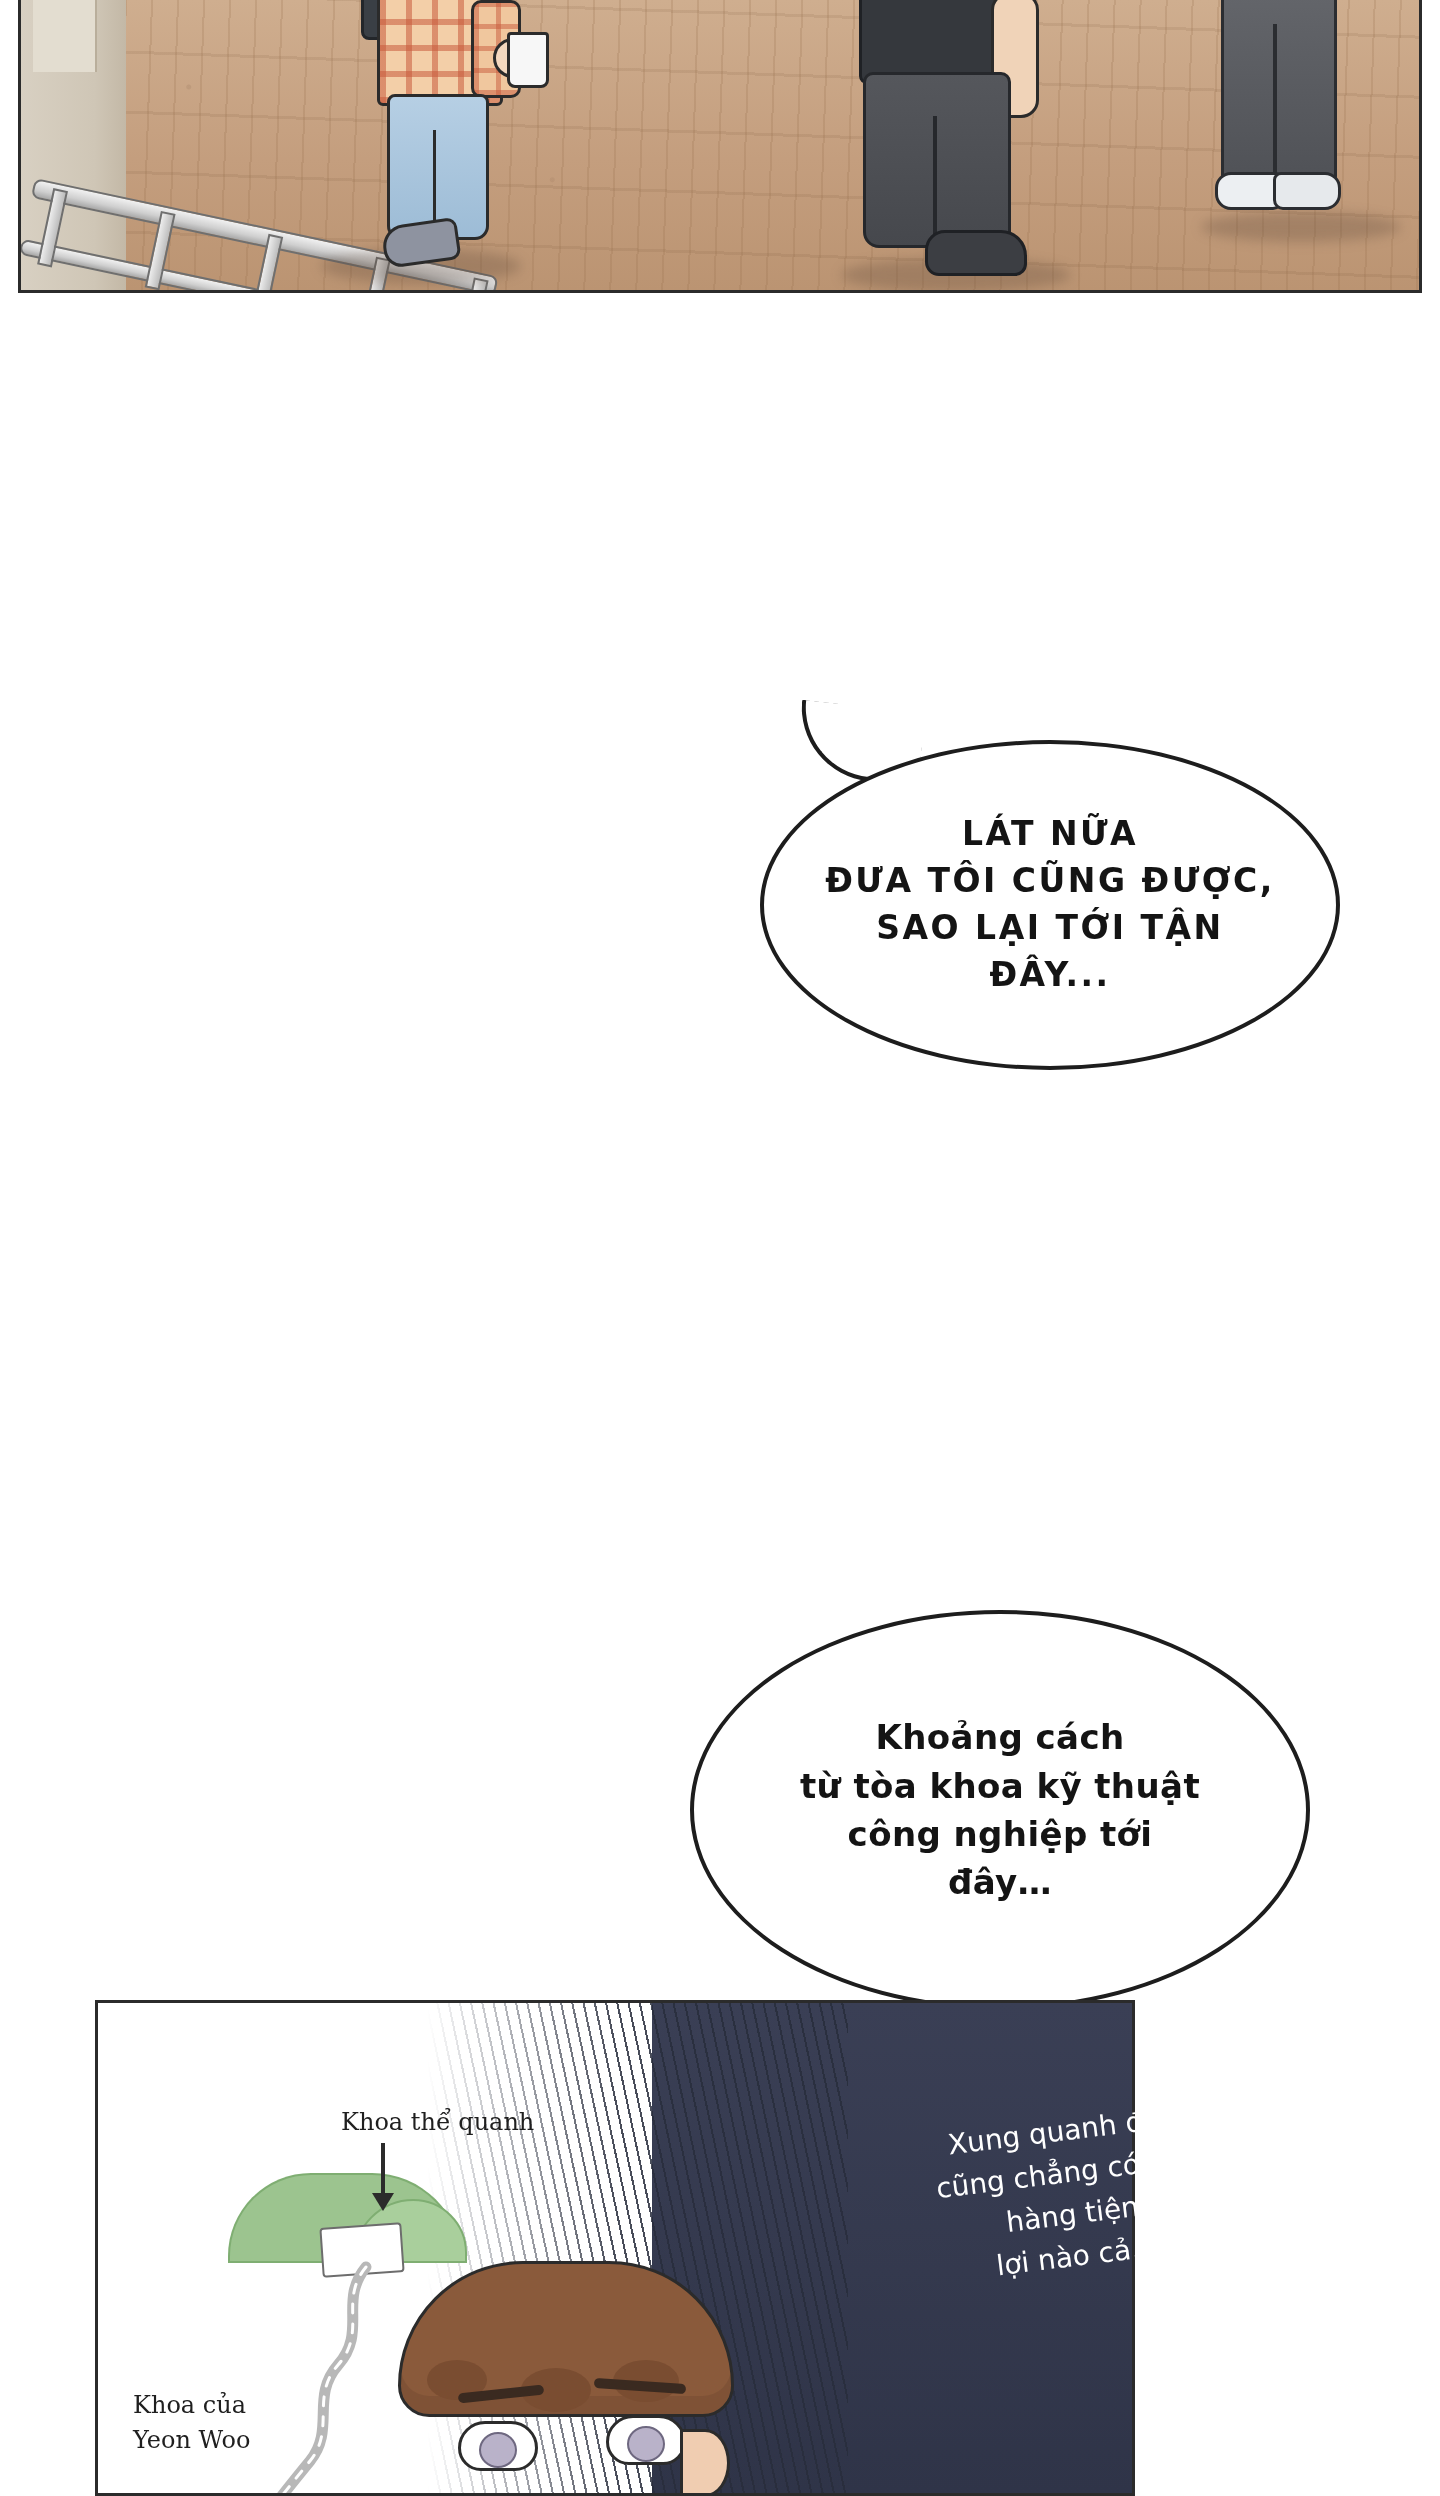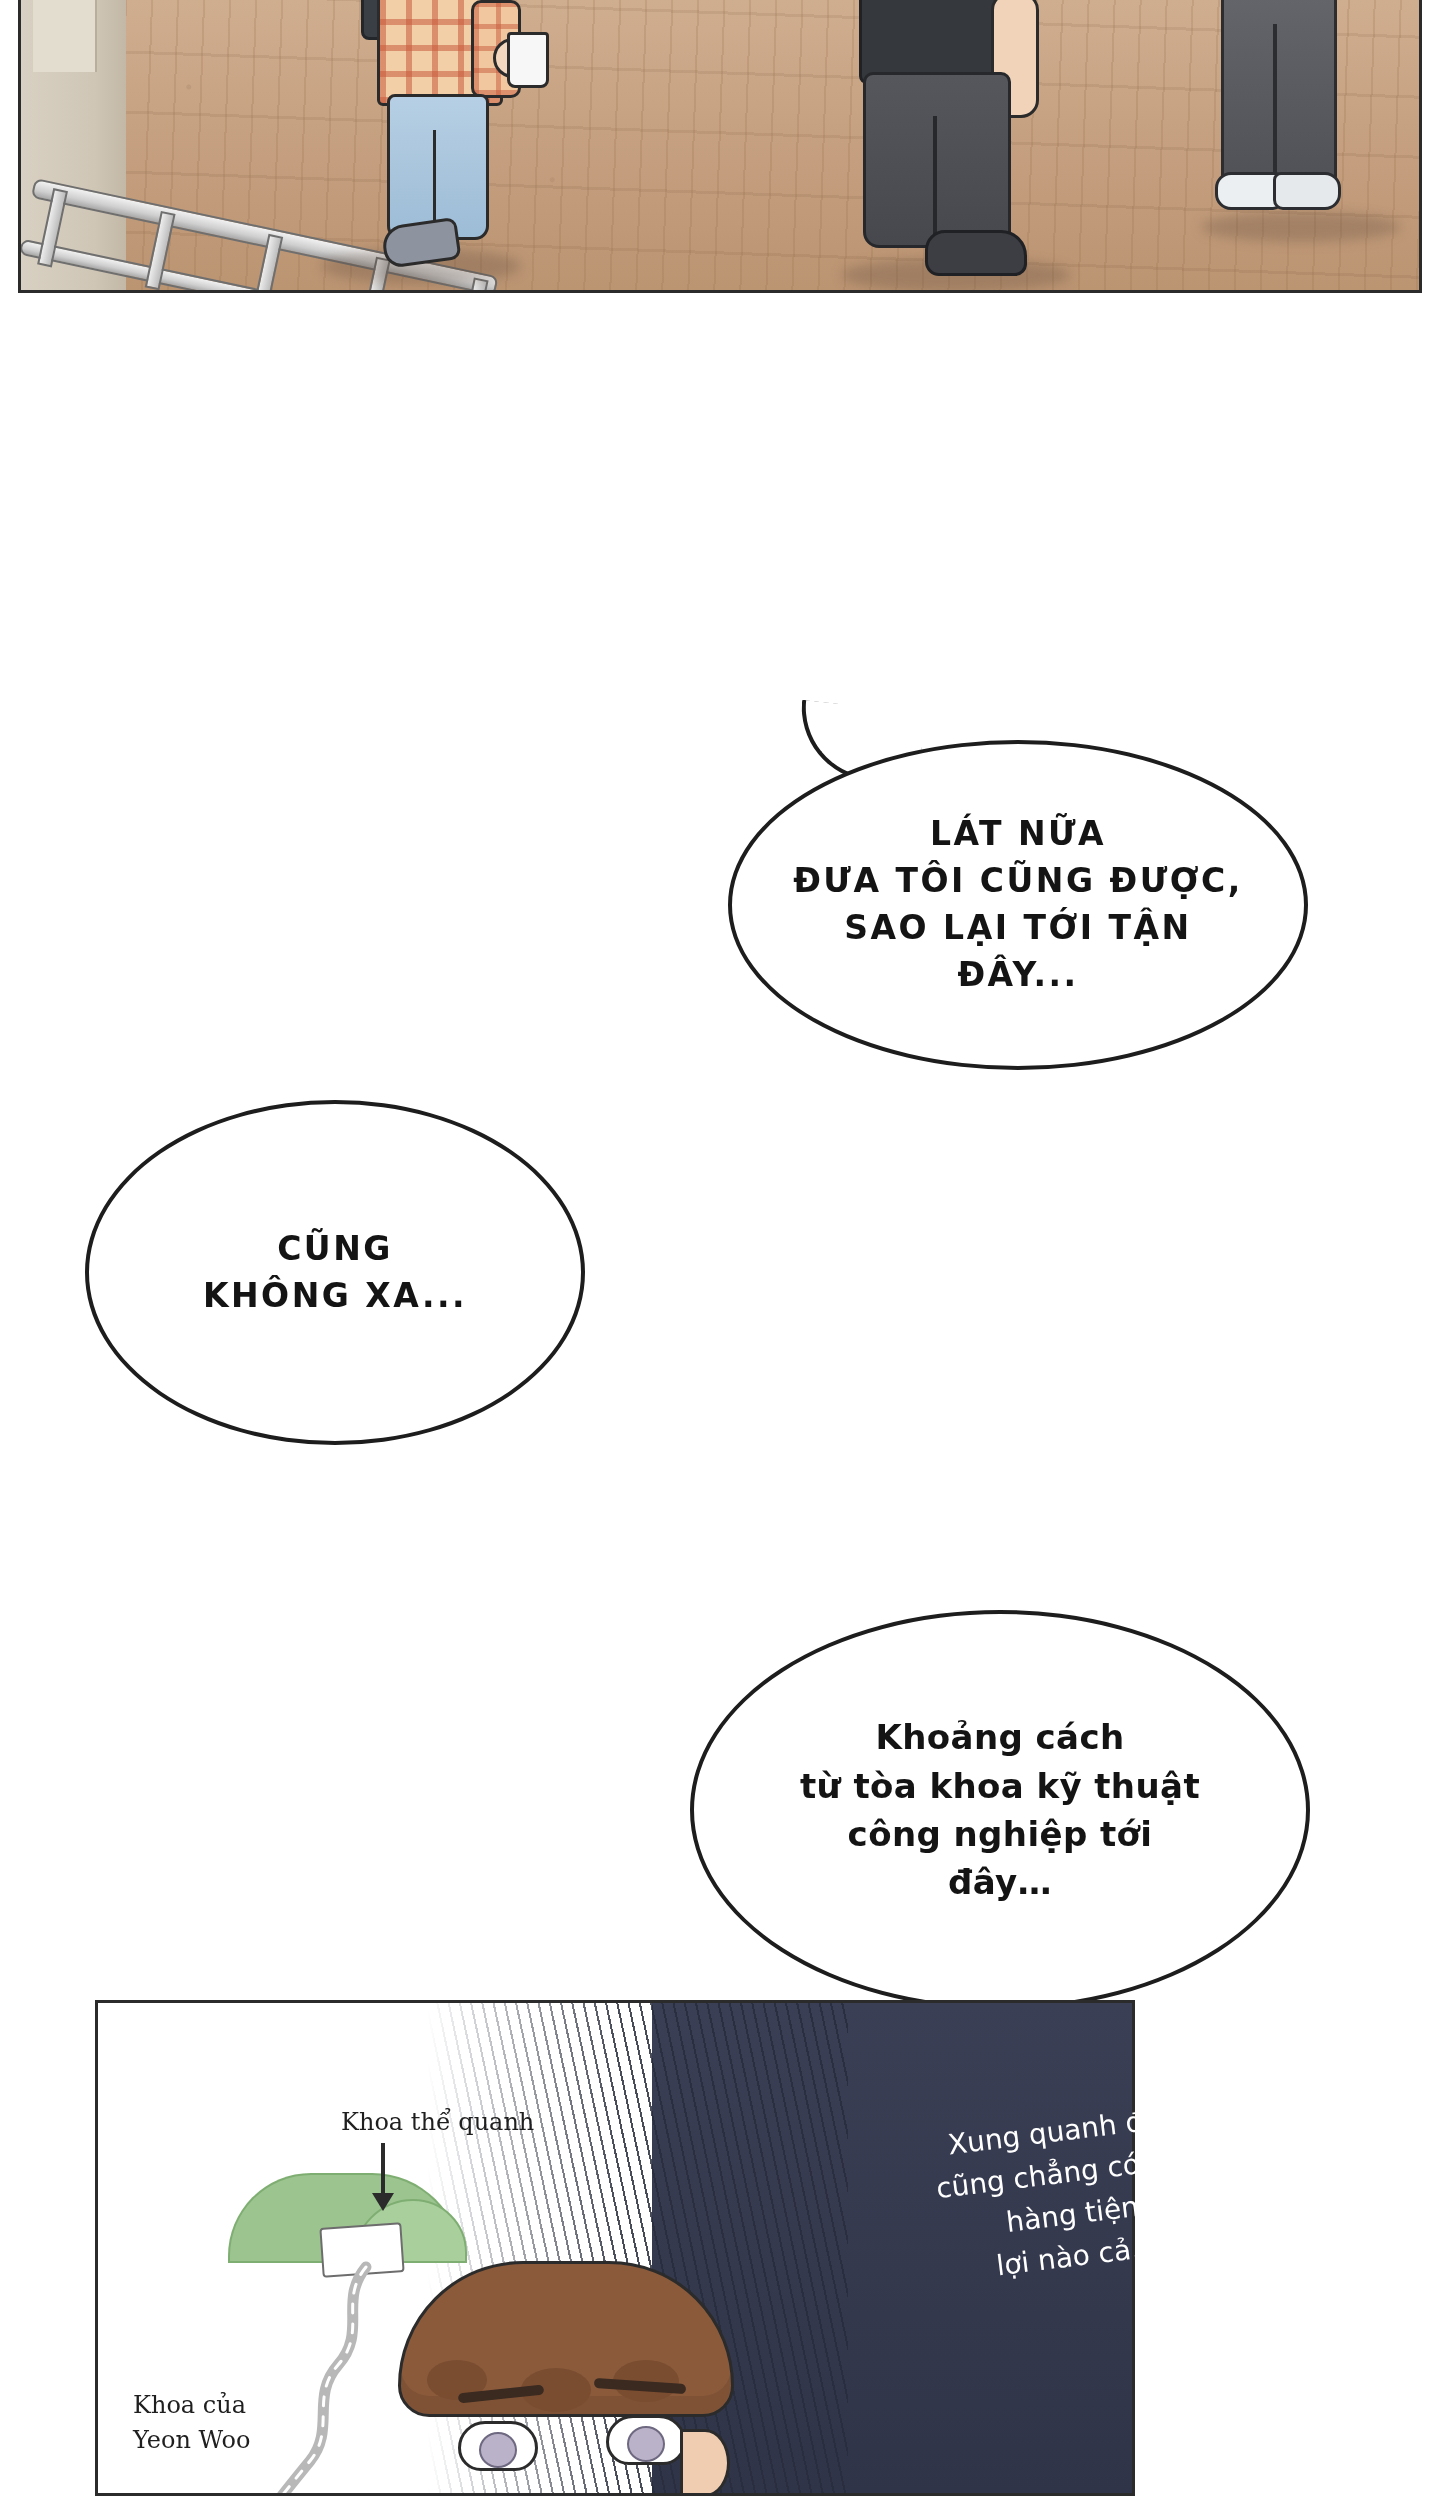--- a/index.html
+++ b/index.html
@@ -216,21 +216,21 @@
     letter-spacing: 2.5px;
   }
   .soft .txt {
     font-family: "DejaVu Sans", sans-serif;
     font-size: 34px;
     font-weight: 600;
     letter-spacing: 0.4px;
   }
 
   #bubble-1 { left: 640px; top: 468px; width: 470px; height: 275px; }
-  #bubble-2 { left: 728px; top: 740px; width: 580px; height: 330px; }
+  #bubble-2 { left: 760px; top: 740px; width: 580px; height: 330px; }
   #bubble-3 { left: 85px; top: 1100px; width: 500px; height: 345px; }
   #bubble-4 { left: 690px; top: 1610px; width: 620px; height: 400px; }
 
   .tail { position: absolute; }
   .tail-1 {
     left: 798px; top: 706px; width: 120px; height: 70px;
     background: #fff;
     border-left: 4px solid #1d1d1d;
     border-bottom: 4px solid #1d1d1d;
     border-radius: 0 0 0 90px;
@@ -462,24 +462,20 @@
   <div class="tail tail-1"></div>
 
 
   <div class="bubble round caps" id="bubble-2">
     <div class="txt">LÁT NỮA
 ĐƯA TÔI CŨNG ĐƯỢC,
 SAO LẠI TỚI TẬN
 ĐÂY...</div>
   </div>
 
-  <div class="bubble round caps" id="bubble-3">
-    <div class="txt">CŨNG
-KHÔNG XA...</div>
-  </div>
 
   <div class="bubble round soft" id="bubble-4">
     <div class="txt">Khoảng cách
 từ tòa khoa kỹ thuật
 công nghiệp tới
 đây…</div>
   </div>
 
   <div class="thought-dot" id="dot-1"></div>
   <div class="thought-dot" id="dot-2"></div>

